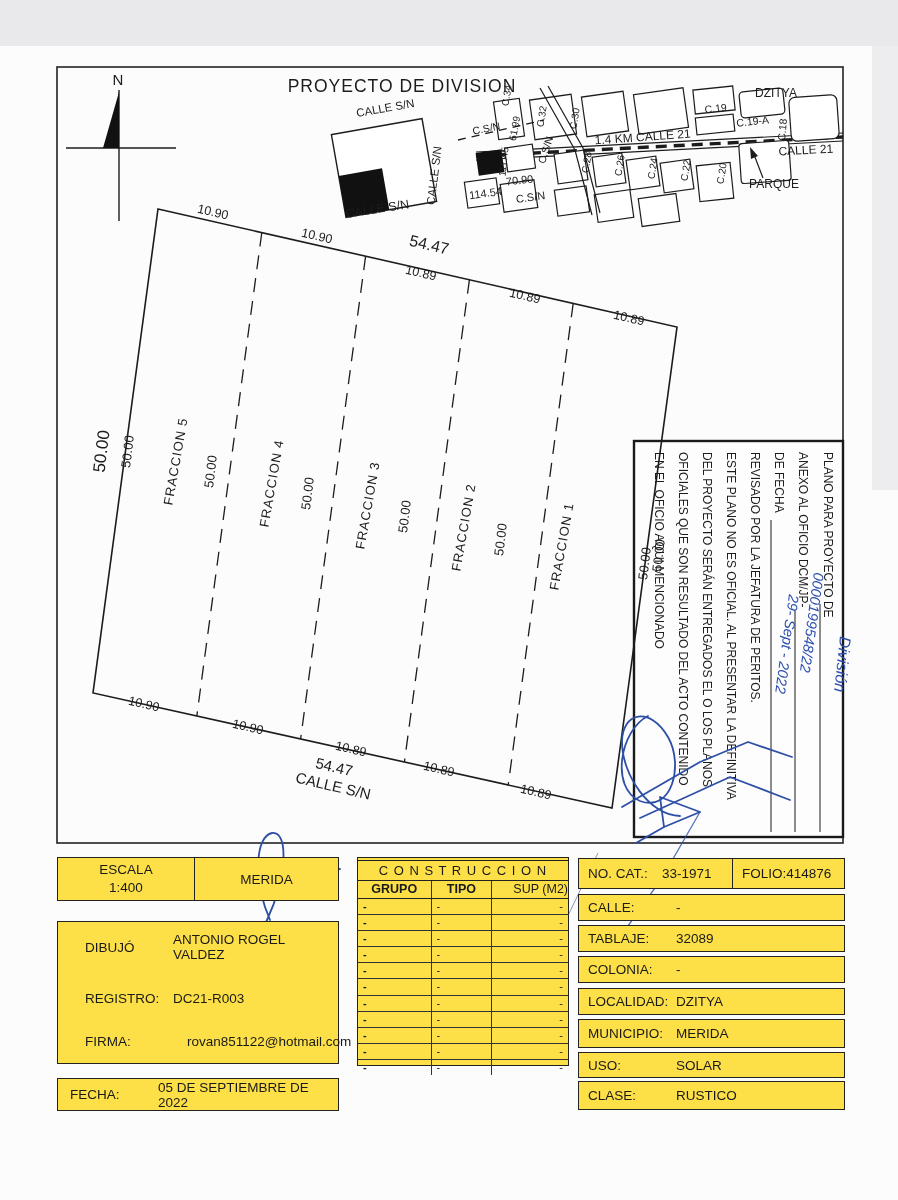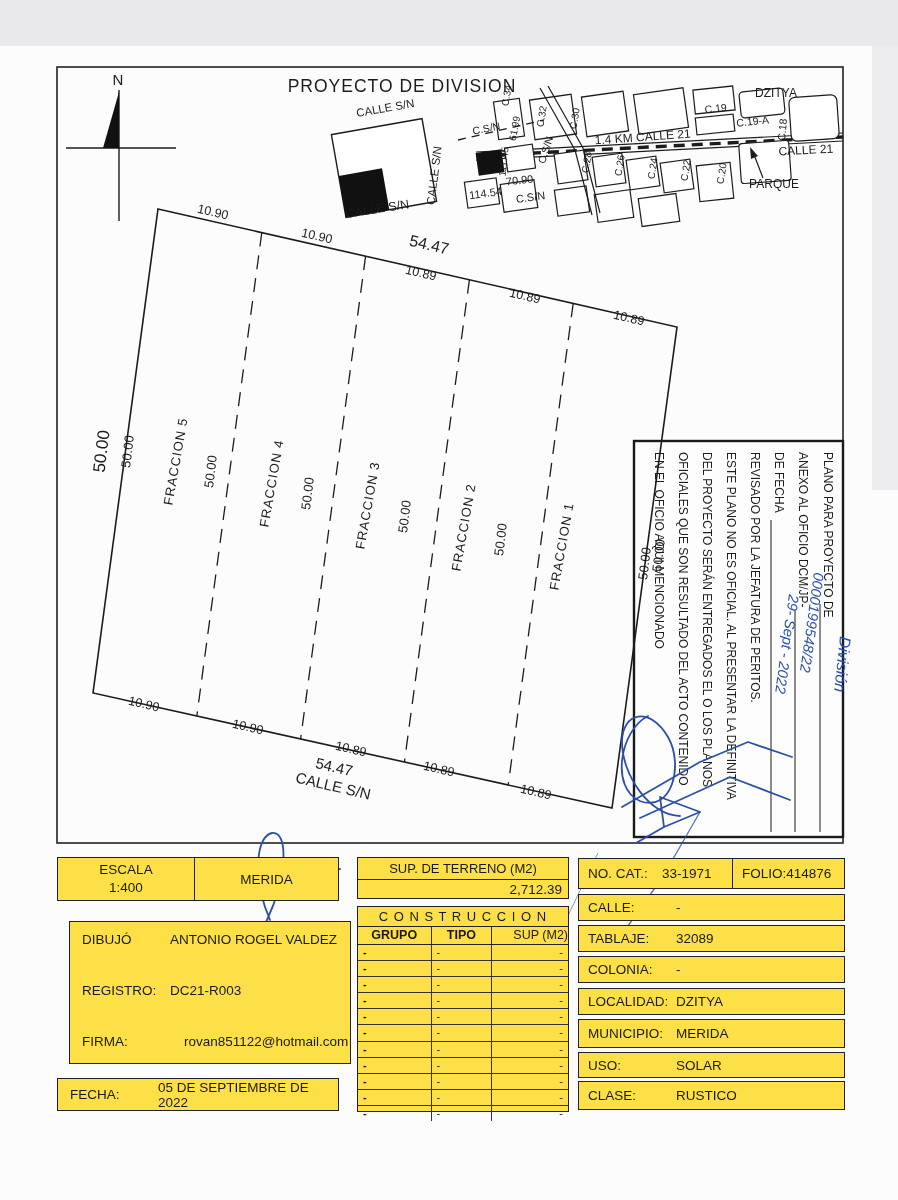--- a/index.html
+++ b/index.html
@@ -193,21 +193,21 @@
 <div class="box flexrow" style="left:57px;top:857px;width:282px;height:44px;">
   <div class="escala-cell">
     <span>ESCALA</span>
     <span>1:400</span>
   </div>
   <div class="reviso-cell">
     <span>MERIDA</span>
   </div>
 </div>
 
-<div class="box" style="left:69px;top:921px;width:282px;height:143px;">
+<div class="box" style="left:57px;top:921px;width:282px;height:143px;padding-left:15px;">
   <div class="dibujo-inner">
     <div class="flexrow">
       <span class="lbl">DIBUJÓ</span>
       <span>ANTONIO ROGEL VALDEZ</span>
     </div>
     <div class="flexrow">
       <span class="lbl">REGISTRO:</span>
       <span>DC21-R003</span>
     </div>
     <div class="flexrow">
@@ -220,21 +220,21 @@
 <div class="box flexrow" style="left:57px;top:1078px;width:282px;height:33px;padding-left:12px;">
   <span class="lbl">FECHA:</span>
   <span>05 DE SEPTIEMBRE DE 2022</span>
 </div>
 
 <div class="box" style="left:357px;top:857px;width:212px;height:42px;">
   <div class="sup-head">SUP. DE TERRENO (M2)</div>
   <div class="sup-val">2,712.39</div>
 </div>
 
-<div class="box" style="left:357px;top:906px;width:212px;height:206px;">
+<div class="box" style="left:357px;top:860px;width:212px;height:206px;">
   <div class="con-title">C O N S T R U C C I O N</div>
   <div class="con-head">
     <span class="c1" style="padding:0;">GRUPO</span>
     <span class="c2" style="padding:0;font-weight:bold;">TIPO</span>
     <span class="c3" style="padding:0;text-align:right;">SUP (M2)</span>
   </div>
   <div class="con-row">
         <span class="c1">-</span>
         <span class="c2">-</span>
         <span class="c3">-</span>

